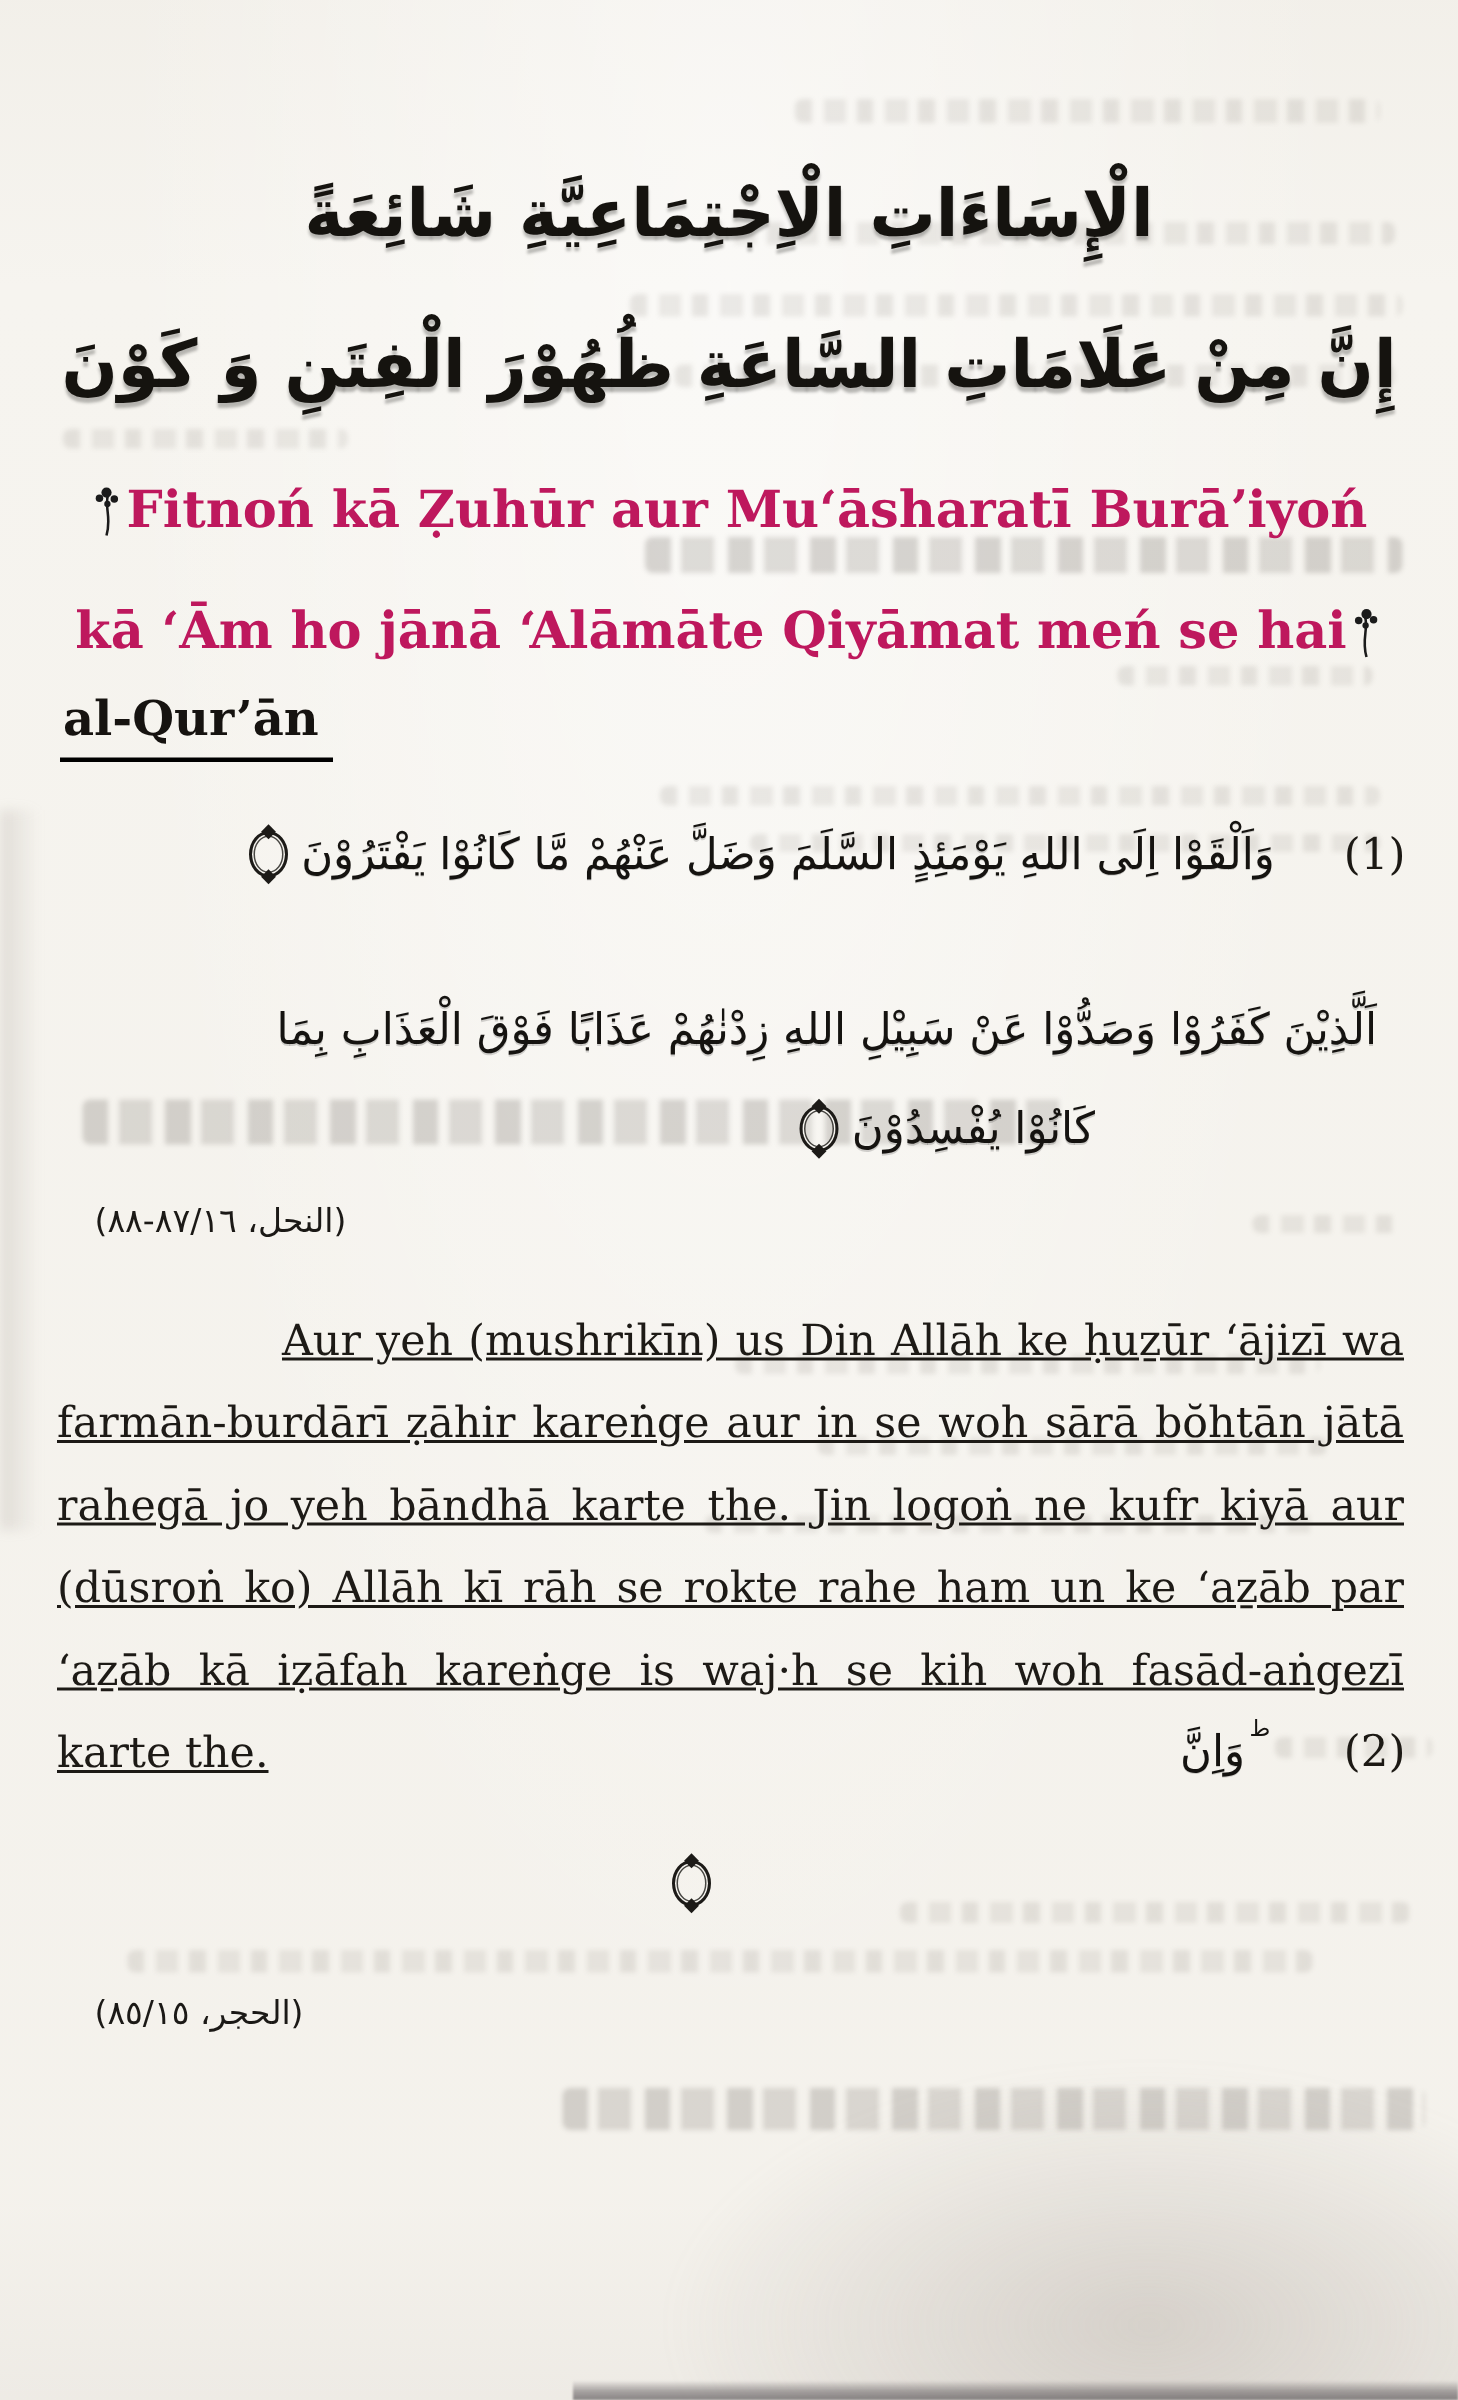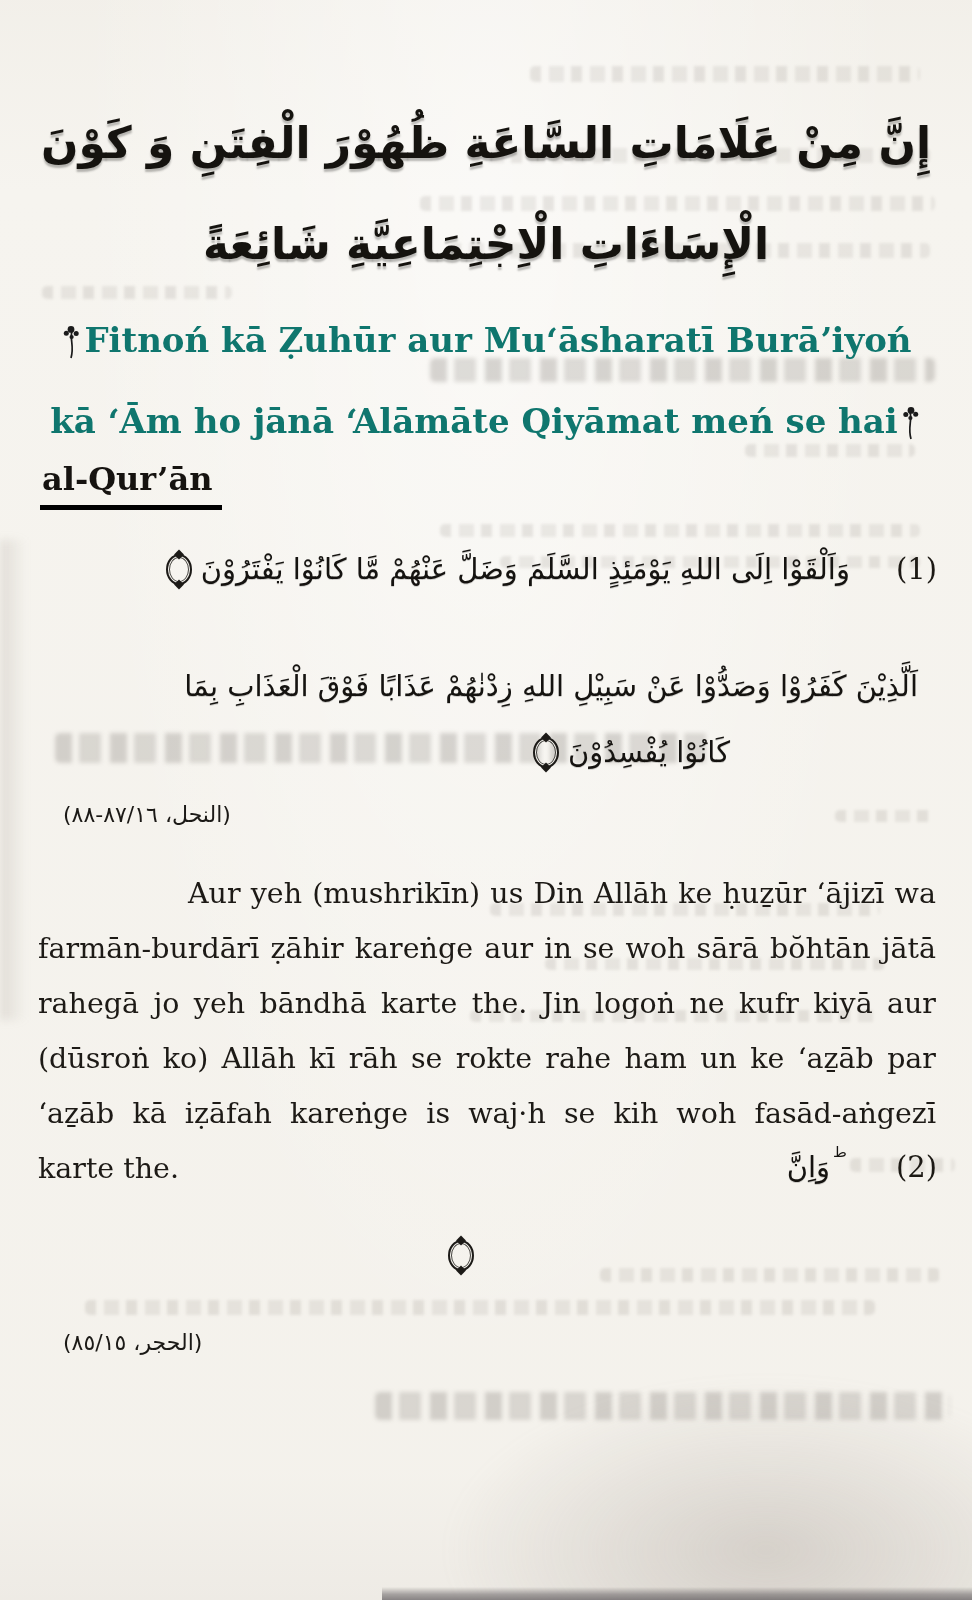--- a/index.html
+++ b/index.html
@@ -41,31 +41,31 @@
     direction:rtl;text-align:center;
     font-family:"DejaVu Sans",sans-serif;
     font-weight:bold;font-size:44px;line-height:101px;
     color:#15130f;
     text-shadow:0 3px 2px rgba(45,42,40,.32);
     white-space:nowrap;
   }
   .title-block{position:absolute;left:30px;right:30px;top:304px;text-align:center;}
   .title-line{
     font-family:"DejaVu Serif","Liberation Serif",serif;
-    font-weight:bold;font-size:34px;line-height:73px;color:#0f766e;
+    font-weight:bold;font-size:34px;line-height:73px;color:#be185d;
     white-space:nowrap;
   }
   .fleuron{display:inline-block;vertical-align:-8px;margin:0 2px;}
   .fleuron.close{transform:scaleX(-1);}
 
   .section-heading{
     position:absolute;left:40px;top:460px;
     font-family:"DejaVu Serif","Liberation Serif",serif;
     font-weight:bold;font-size:32px;color:#161310;
-    border-bottom:5px solid #000000;
+    border-bottom:3px solid #000000;
     padding:0 10px 7px 2px;
   }
 
   .verse-line{
     position:absolute;direction:rtl;
     font-family:"DejaVu Sans",sans-serif;
     font-size:29px;color:#151310;
     display:flex;align-items:center;
     white-space:nowrap;
     text-shadow:0 1px 0 rgba(30,28,26,.18);
@@ -93,21 +93,21 @@
   }
   .verse-ref{
     position:absolute;left:36px;direction:rtl;
     font-family:"DejaVu Sans",sans-serif;
     font-size:22px;color:#1b1916;white-space:nowrap;margin-left:27px;
   }
   .body-para{
     position:absolute;left:38px;right:36px;top:866px;
     font-family:"DejaVu Serif","Liberation Serif",serif;
     font-size:28.5px;line-height:55px;color:#1d1a16;
-    text-align:justify;text-indent:150px;
+    text-align:justify;text-indent:150px;text-decoration:underline;
   }
 </style>
 </head>
 <body>
 
 <div class="page">
 
   <div class="paper-tone"></div>
 
   <div class="ghost" style="left:530px;top:66px;width:390px;height:16px;"></div>
@@ -123,22 +123,22 @@
   <div class="ghost" style="left:835px;top:810px;width:100px;height:12px;"></div>
   <div class="ghost" style="left:490px;top:903px;width:390px;height:13px;"></div>
   <div class="ghost" style="left:545px;top:958px;width:340px;height:12px;"></div>
   <div class="ghost" style="left:470px;top:1010px;width:410px;height:12px;"></div>
   <div class="ghost" style="left:850px;top:1158px;width:105px;height:14px;"></div>
   <div class="ghost" style="left:600px;top:1268px;width:340px;height:14px;"></div>
   <div class="ghost" style="left:85px;top:1300px;width:790px;height:15px;"></div>
   <div class="ghost-ar" style="left:375px;top:1392px;width:575px;height:28px;"></div>
 
   <div class="arabic-heading">
+    <div>الْإِسَاءَاتِ الْاِجْتِمَاعِيَّةِ شَائِعَةً</div>
     <div>إِنَّ مِنْ عَلَامَاتِ السَّاعَةِ ظُهُوْرَ الْفِتَنِ وَ كَوْنَ</div>
-    <div>الْإِسَاءَاتِ الْاِجْتِمَاعِيَّةِ شَائِعَةً</div>
   </div>
 
   <div class="title-block">
     <div class="title-line">
       <span class="fleuron"><svg width="20" height="36" viewBox="0 0 20 36">
             <path d="M10 7 C 7.5 15, 12.5 22, 9 34" stroke="#1b1b1b" stroke-width="1.7" fill="none"></path>
             <circle cx="9" cy="5.4" r="3.4" fill="#1b1b1b"></circle>
             <circle cx="4.3" cy="9.2" r="2.5" fill="#1b1b1b"></circle>
             <circle cx="14.2" cy="9.6" r="2.5" fill="#1b1b1b"></circle>
             <circle cx="9.6" cy="13" r="2.1" fill="#1b1b1b"></circle>

